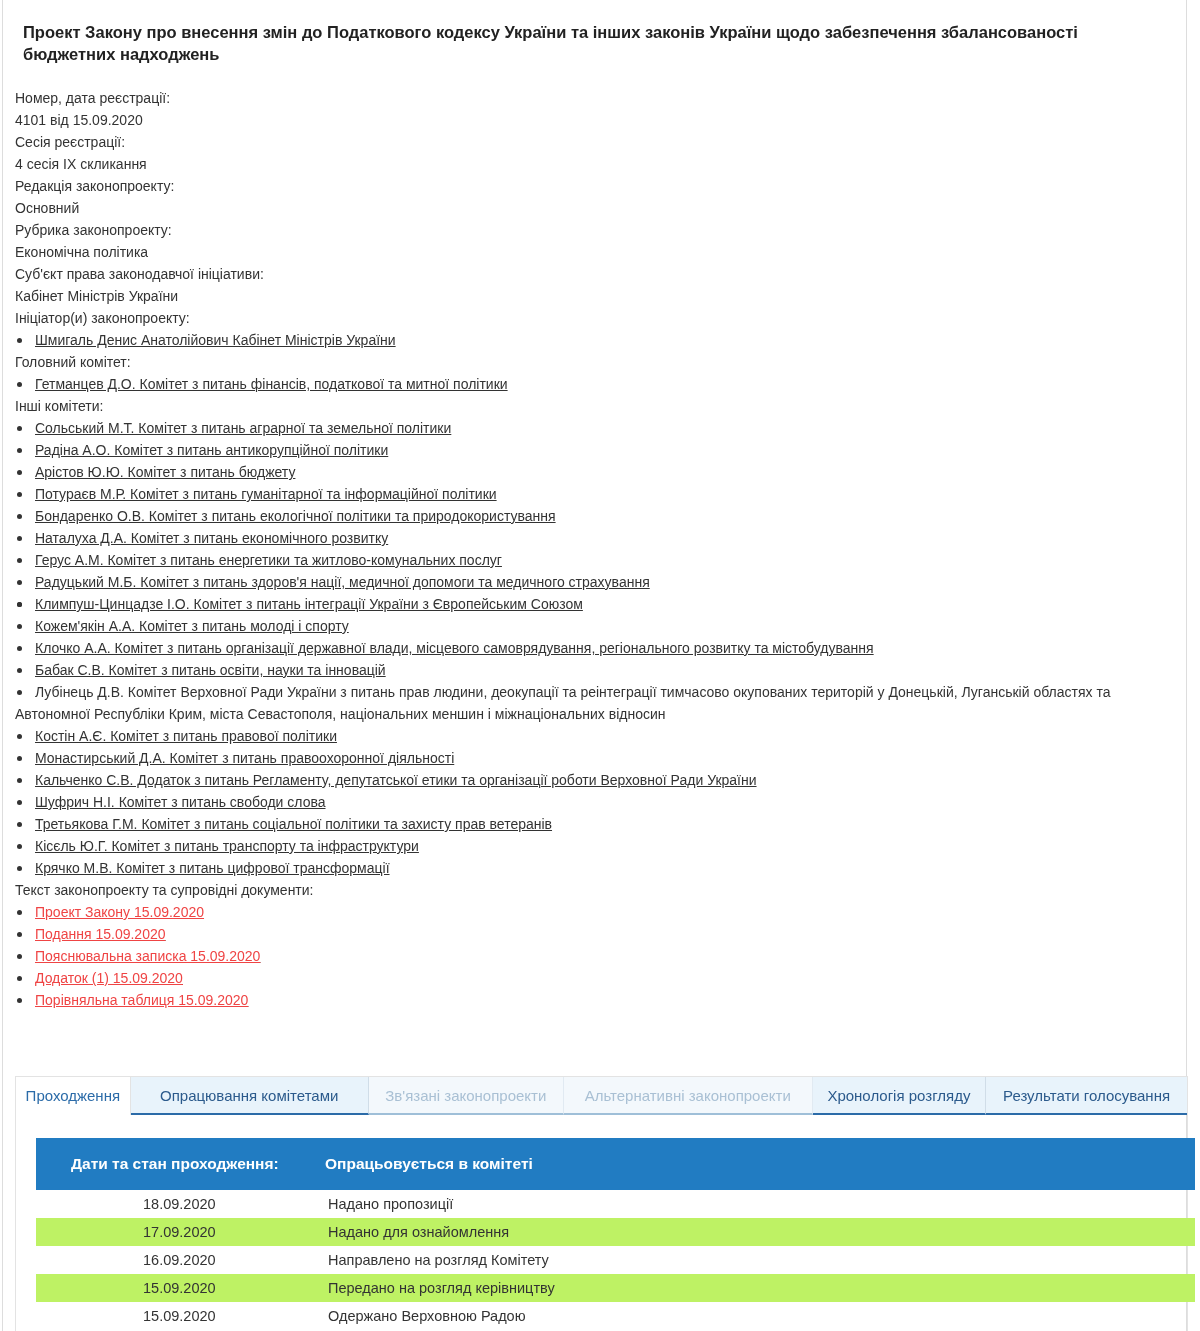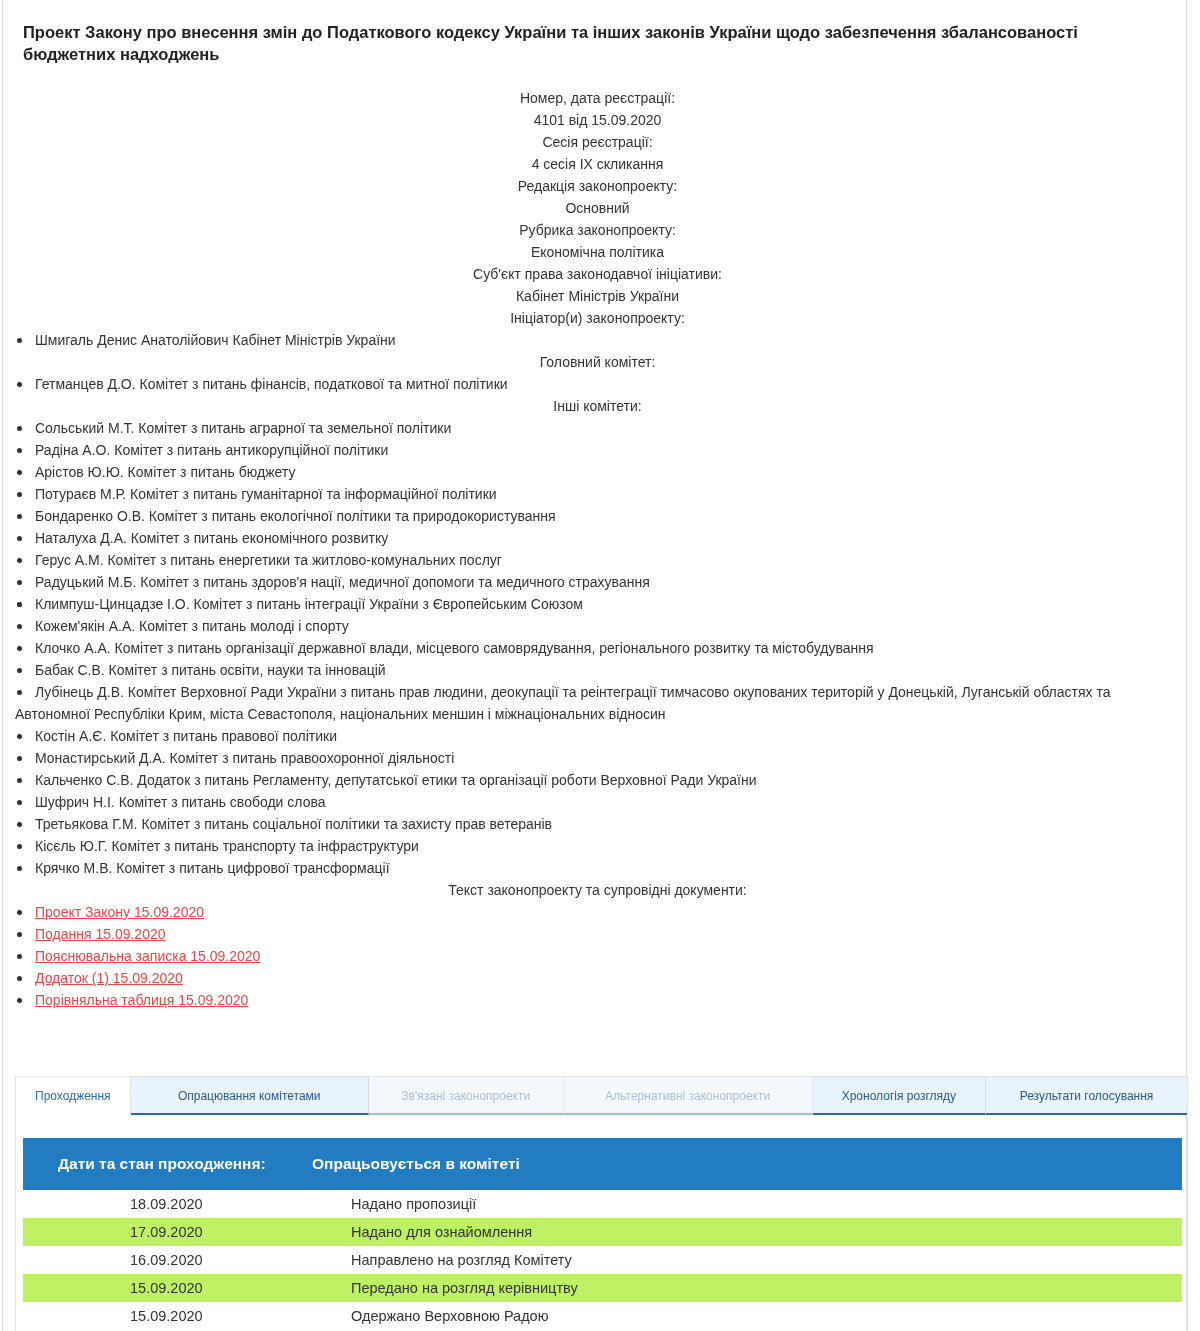--- a/index.html
+++ b/index.html
@@ -12,56 +12,56 @@
     position: absolute; left: 2px; top: 0; width: 1185px; height: 1331px;
     border-left: 1px solid #dddddd; border-right: 1px solid #dddddd;
     box-sizing: border-box;
   }
   .title {
     margin: 0; padding: 21px 20px 0 20px;
     text-align: left; font-weight: bold; font-size: 16.5px; line-height: 22px;
     color: #222222;
   }
   .info { position: absolute; left: 12px; top: 87px; width: 1165px; }
-  .line { line-height: 22px; height: 22px; white-space: nowrap; text-align: center; }
-  .bl { display: flex; line-height: 22px; }
+  .line { line-height: 22px; height: 22px; white-space: nowrap; }
+  .bl { display: flex; line-height: 22px; text-decoration: underline; }
   .bl .dot { width: 20px; flex: 0 0 20px; position: relative; }
   .bl .dot::before {
     content: ""; position: absolute; left: 2px; top: 9px;
     width: 5px; height: 5px; border-radius: 50%; background: #333333;
   }
   a.doc { color: #ef4444; text-decoration: underline; }
   .lubinets { position: relative; line-height: 22px; }
   .lubinets .dot { position: absolute; left: 0; top: 0; width: 20px; height: 22px; }
   .lubinets .dot::before {
     content: ""; position: absolute; left: 2px; top: 9px;
     width: 5px; height: 5px; border-radius: 50%; background: #333333;
   }
   .lubinets .txt { display: block; text-indent: 20px; }
 
   .tabs-wrap {
     position: absolute; left: 12px; top: 1076px; width: 1173px; height: 255px;
     border: 1px solid #e3e3e3; border-bottom: none; box-sizing: border-box;
   }
   .tabs { display: flex; height: 39px; }
   .tab {
-    height: 38px; line-height: 38px; text-align: center; font-size: 12px;
+    height: 38px; line-height: 38px; text-align: center; font-size: 15px;
     box-sizing: border-box; white-space: nowrap;
   }
   .tab.active { background: #ffffff; color: #2b6ba8; border-right: 1px solid #e3e3e3; }
   .tab.normal { background: #e8f3fb; color: #2b5a8c; border-bottom: 2px solid #2b6ba8; border-right: 1px solid #d0dde8; }
   .tab.disabled { background: #f3f8fc; color: #a9c0d4; border-bottom: 2px solid #9fbfd8; border-right: 1px solid #e1eaf2; }
-  .panel { position: absolute; left: 7px; top: 61px; width: 1159px; }
+  .panel { position: absolute; left: 20px; top: 61px; width: 1159px; }
   .panel-head {
     background: #217cc2; color: #ffffff; height: 52px; display: flex; align-items: center;
     font-weight: bold; font-size: 15.5px;
   }
   .panel-head .h1 { width: 289px; padding-left: 35px; box-sizing: border-box; }
   .panel-head .h2 { padding-left: 0; text-align: right; }
-  .row { display: flex; height: 28px; line-height: 28px; font-size: 14.5px; gap: 36px; }
+  .row { display: flex; height: 28px; line-height: 28px; font-size: 14.5px; }
   .row.alt { background: #bef264; }
   .row .d { width: 289px; box-sizing: border-box; padding-left: 107px; }
   .row .s { padding-left: 3px; }
 </style>
 </head>
 <body>
 
 <div class="page">
   <h1 class="title">Проект Закону про внесення змін до Податкового кодексу України та інших законів України щодо забезпечення збалансованості бюджетних надходжень</h1>
 

